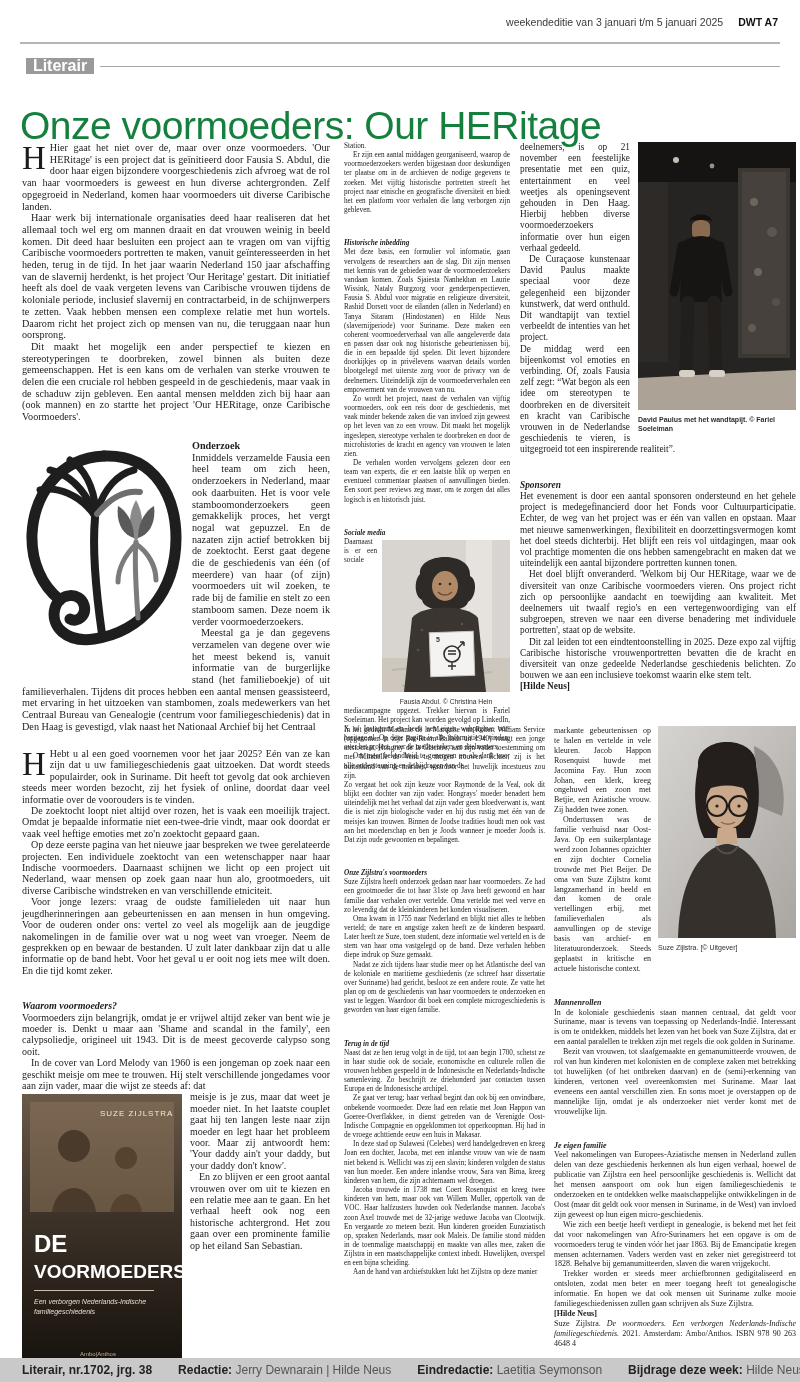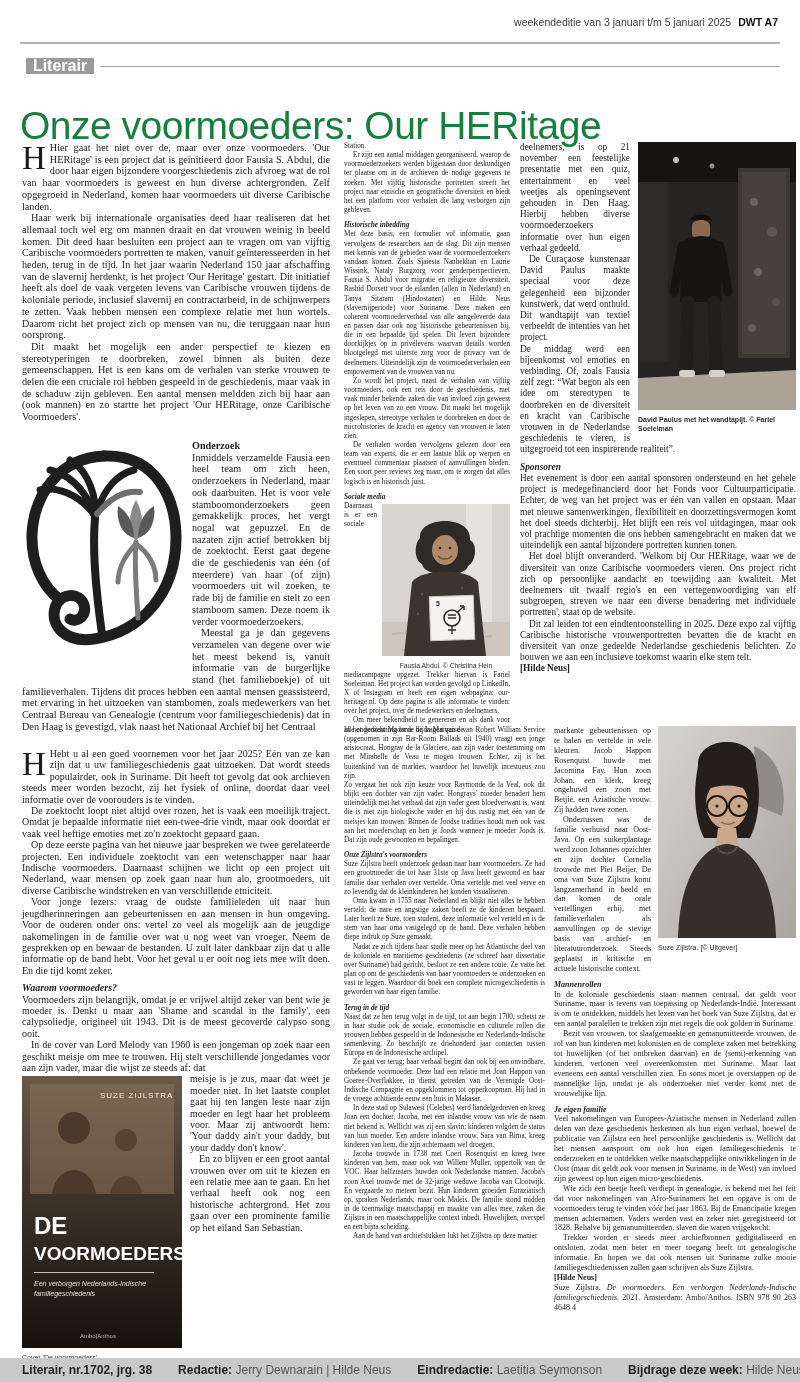--- a/index.html
+++ b/index.html
@@ -1,39 +1,39 @@
 <!DOCTYPE html>
 <html><head>
 <meta charset="utf-8">
 <style>
   html,body{margin:0;padding:0;background:#ffffff;}
   .page{position:relative;width:800px;height:1382px;background:#fff;overflow:hidden;
         font-family:"Liberation Serif",serif;color:#1c1c1c;}
   
   .masthead{position:absolute;top:16px;right:22px;font-family:"Liberation Sans",sans-serif;
             font-size:10.5px;color:#3a3a3a;}
-  .masthead b{color:#111;margin-left:4px;}
+  .masthead b{color:#111;margin-left:12px;}
   .toprule{position:absolute;top:42px;left:20px;right:20px;height:2px;background:#b5b5b5;}
   .tagline{position:absolute;top:66px;left:100px;right:20px;height:1px;background:#a8a8a8;}
   .tagbox{position:absolute;top:58px;left:26px;width:68px;height:16px;background:#9a9a9a;
           color:#ffffff;font-family:"Liberation Sans",sans-serif;font-weight:bold;
           font-size:16px;text-align:center;line-height:16px;}
   .headline1{position:absolute;top:78px;left:20px;font-family:"Liberation Sans",sans-serif;
              font-weight:300;font-size:39px;letter-spacing:-0.5px;color:#15803d;}
   .headline2{position:absolute;top:698px;left:20px;font-family:"Liberation Sans",sans-serif;
              font-weight:300;font-size:34px;letter-spacing:-0.5px;color:#141414;}
   
   .blk{position:absolute;text-align:justify;}
   .b-lg{font-size:10.2px;line-height:11.7px;}
   .b-lg2{font-size:9.3px;line-height:11.2px;}
   .b-sm{font-size:7.2px;line-height:9.15px;}
   .b-md{font-size:8px;line-height:9.9px;}
   .blk p{margin:0;}
   .ind{text-indent:9px;}
-  .sub{margin:6px 0 0 0;font-weight:bold;font-style:italic;}
+  .sub{margin:24px 0 0 0;font-weight:bold;font-style:italic;}
   .sub.roman{font-style:normal;}
   .byline{font-weight:bold;text-indent:0;}
   .cite i{font-style:italic;}
   figure{margin:0;padding:0;}
   figcaption{font-family:"Liberation Sans",sans-serif;font-size:7px;line-height:8.5px;
              color:#2e2e2e;text-align:left;margin-top:3px;font-weight:bold;}
   .fig-fausia{float:right;width:128px;margin:2px 0 0 5px;}
   .fig-fausia figcaption{text-align:center;font-weight:normal;font-size:6.8px;}
   .fig-david{float:right;width:158px;margin:0 0 2px 8px;}
   .fig-suze{float:right;width:138px;margin:0 0 2px 7px;}

